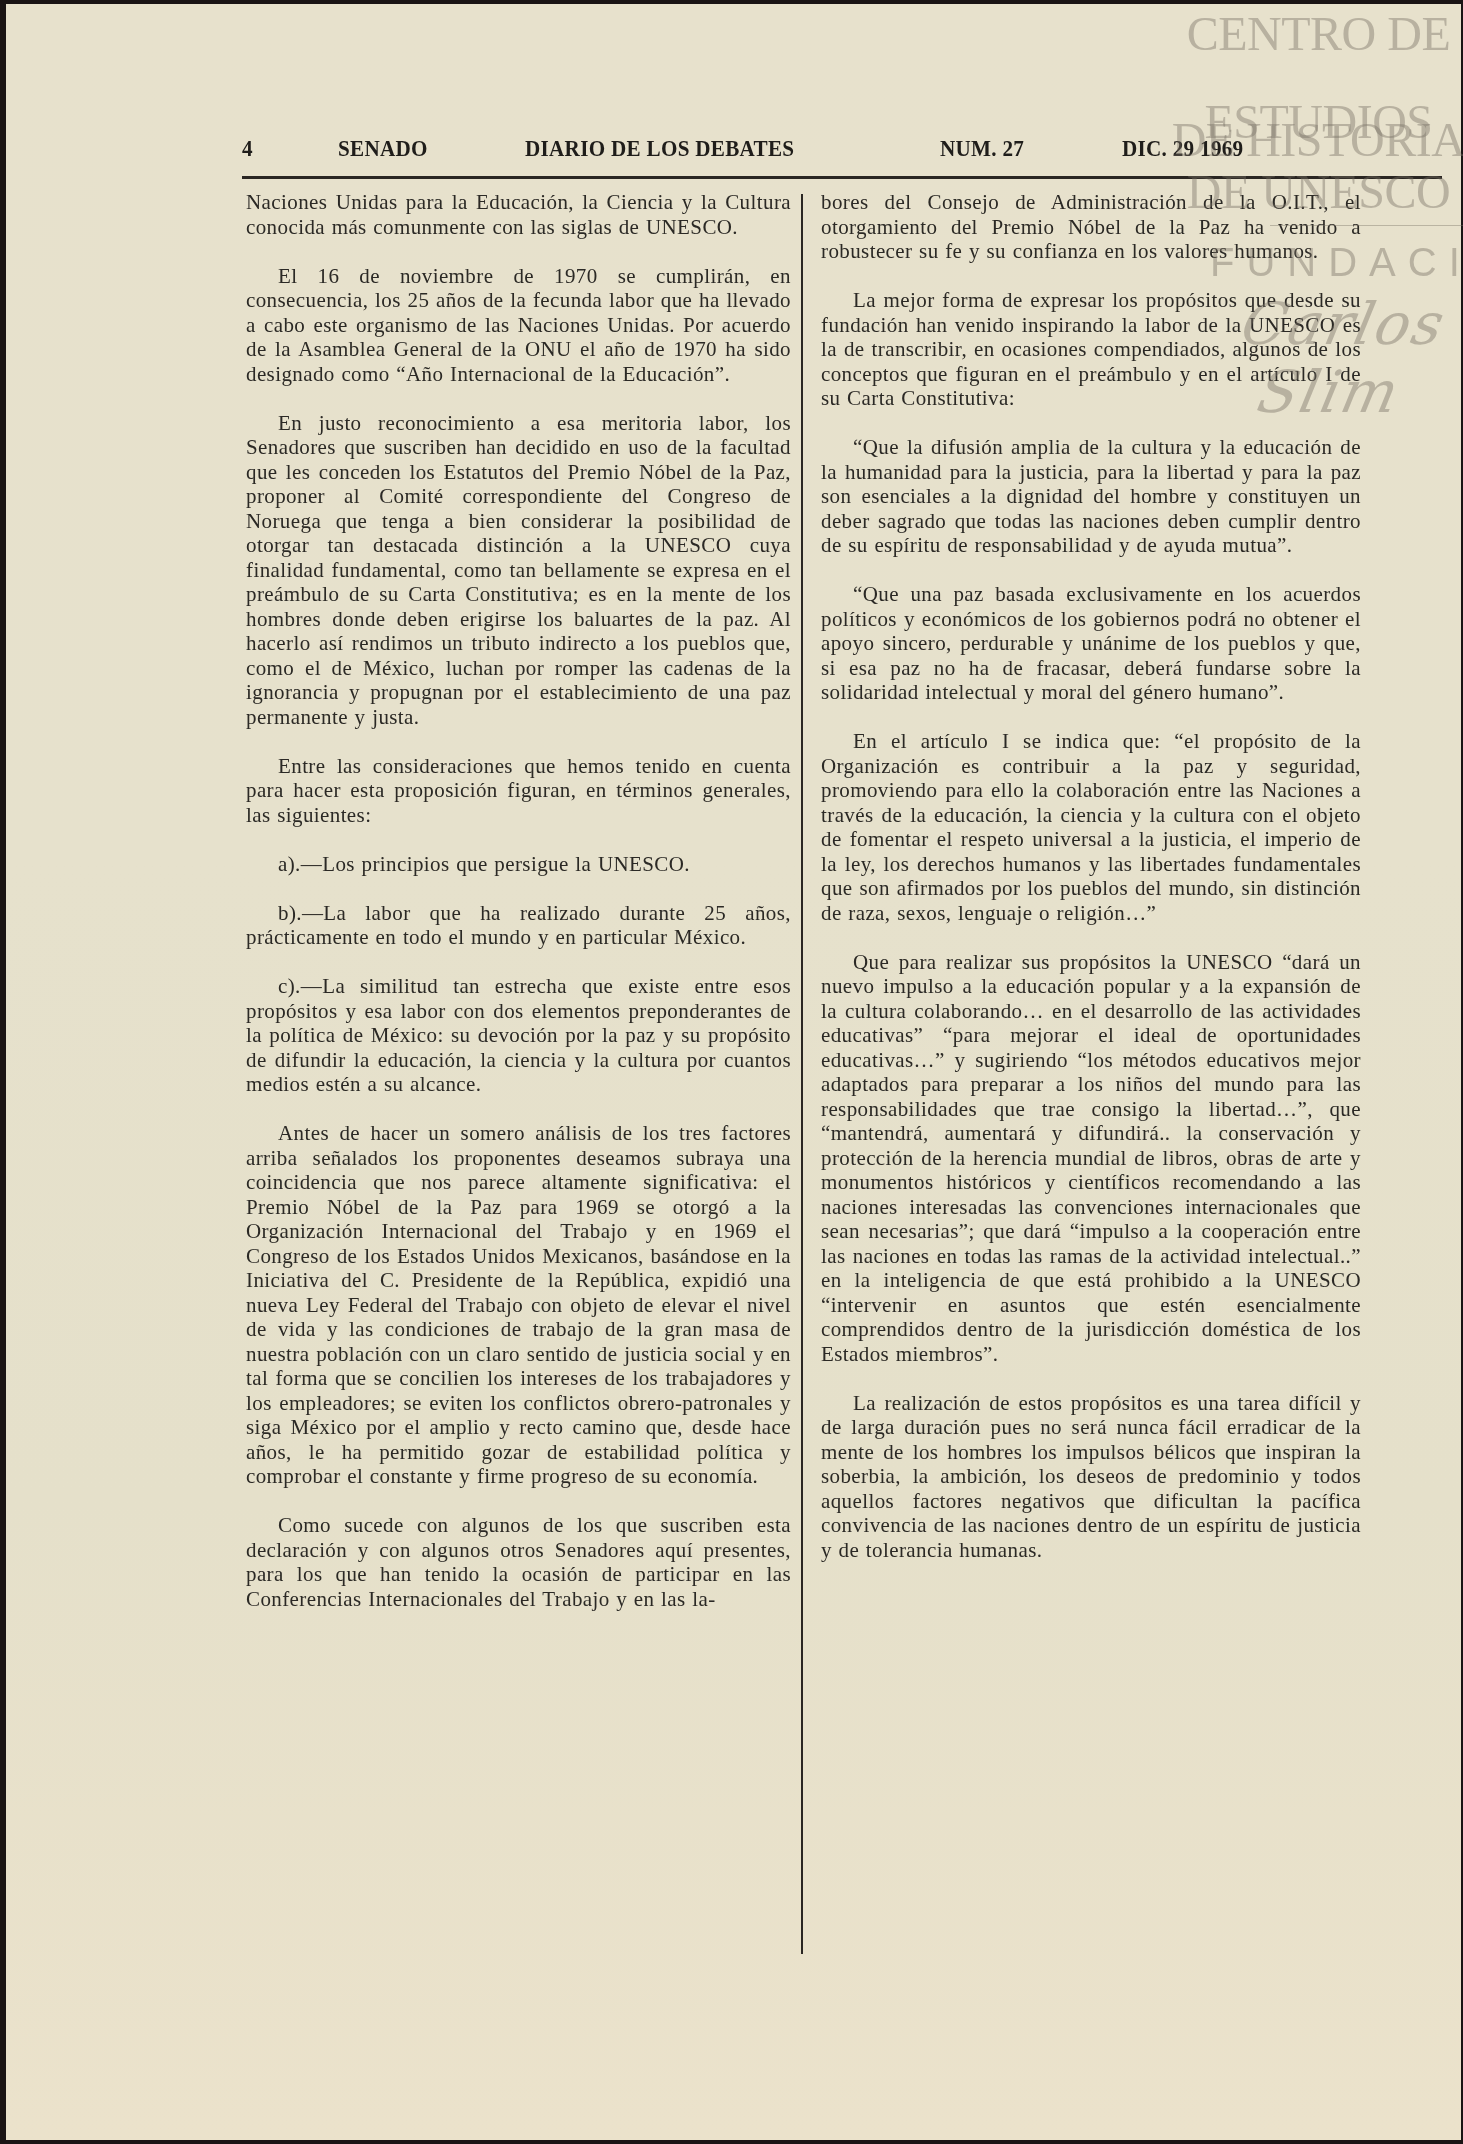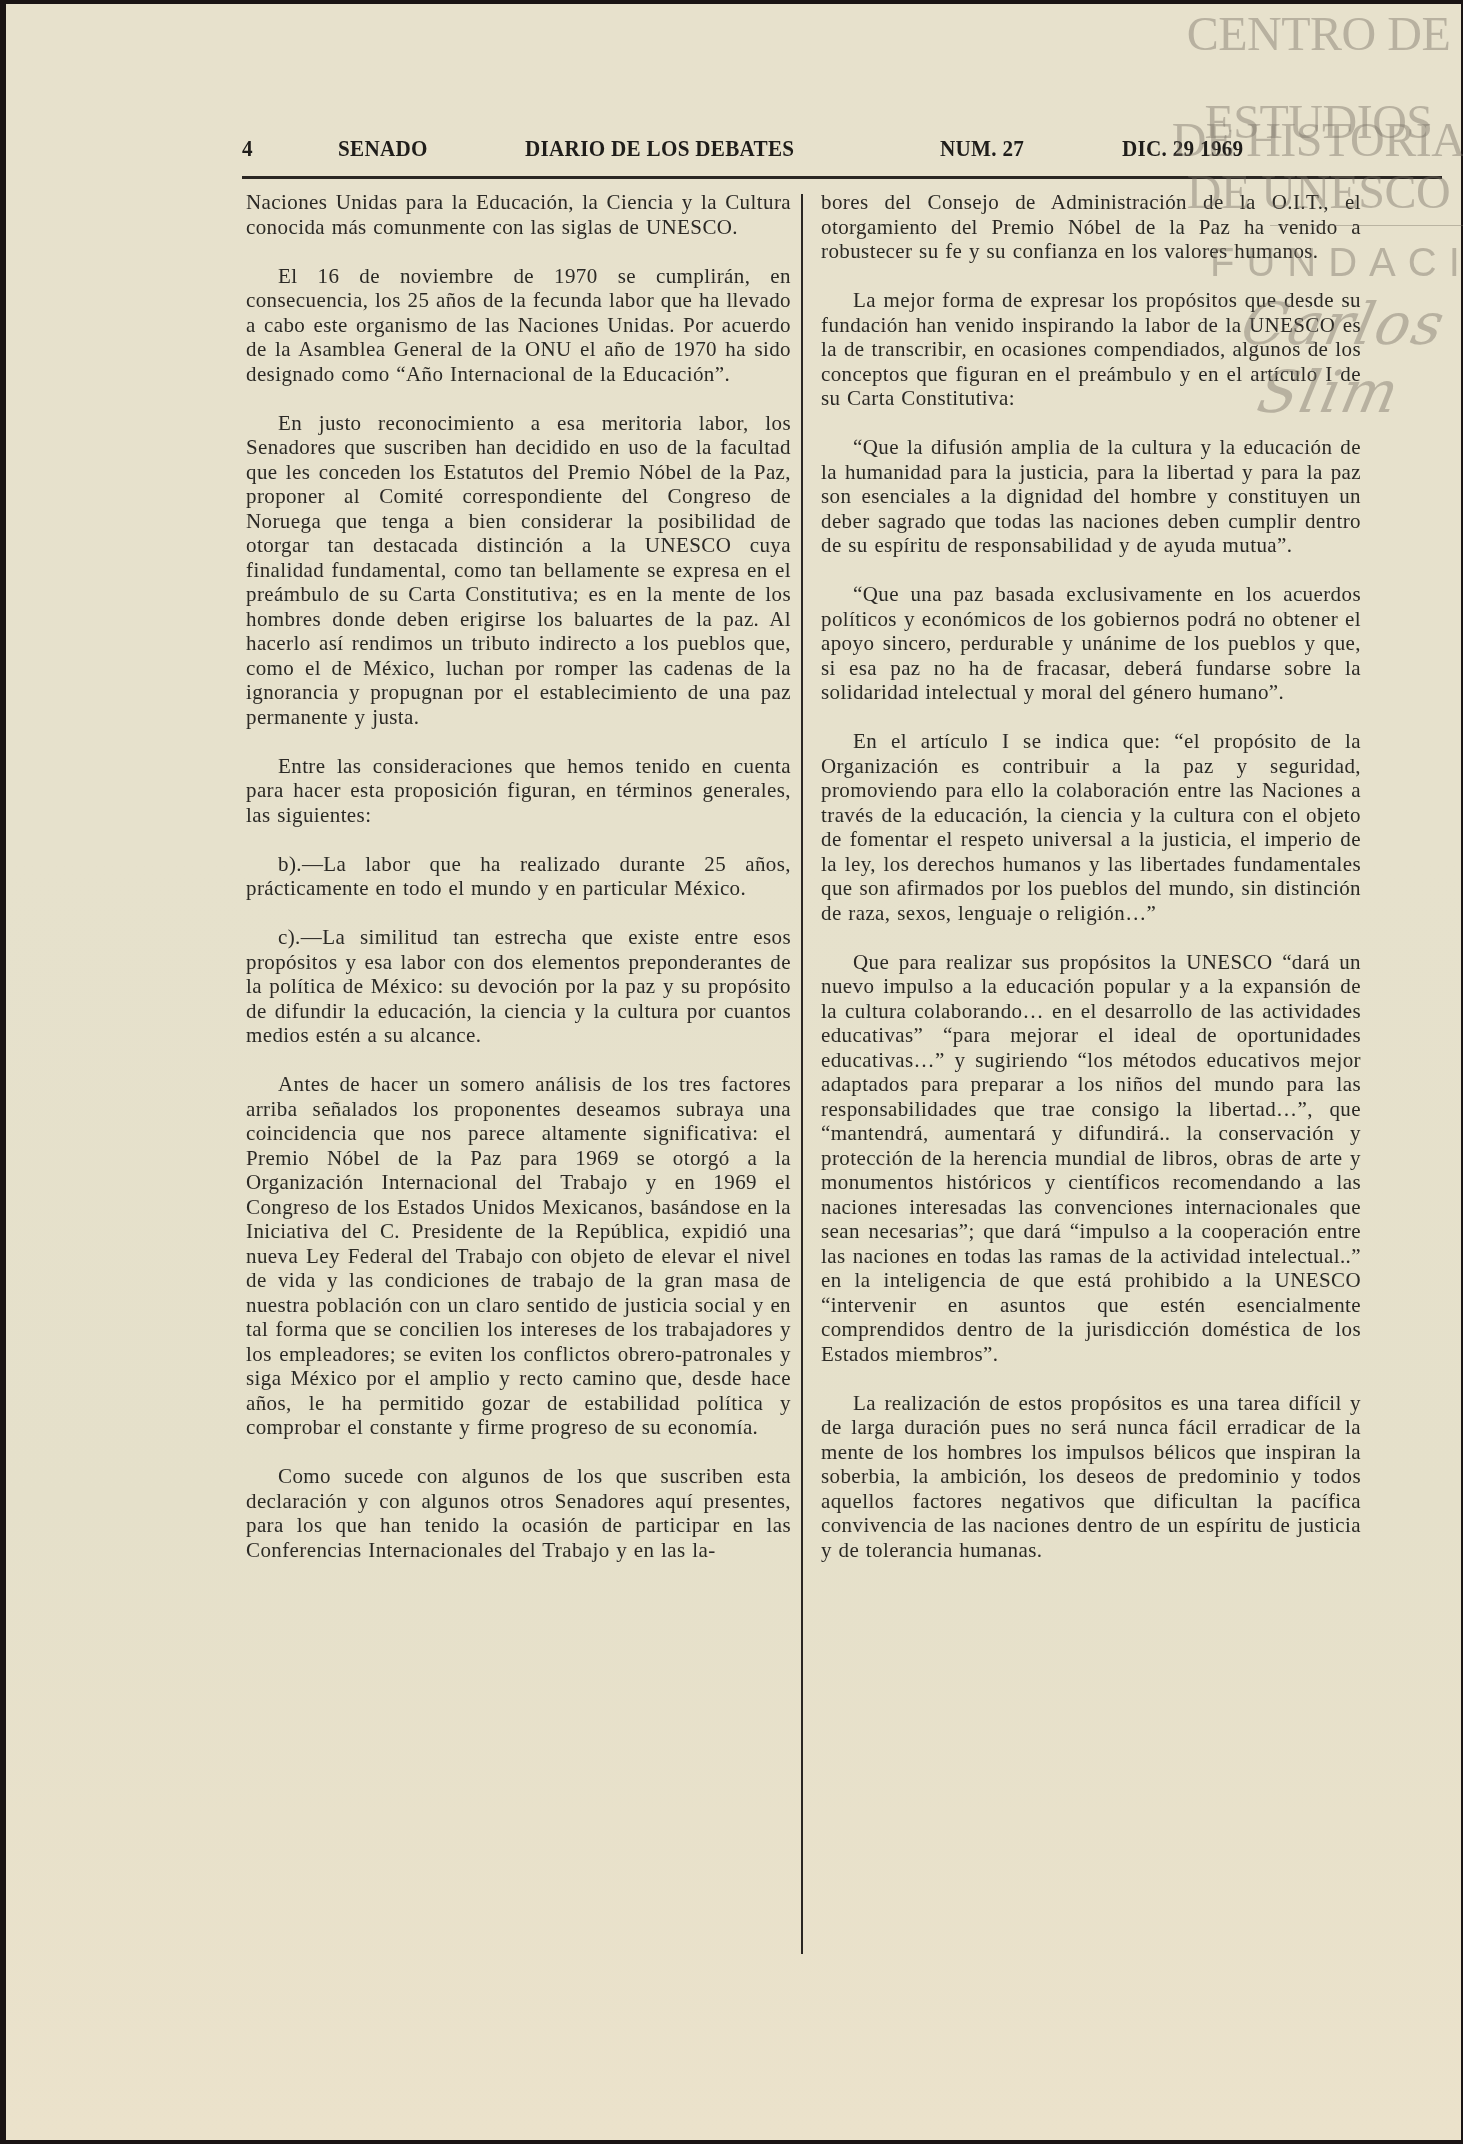--- a/index.html
+++ b/index.html
@@ -65,20 +65,21 @@
   </div>
 
   <div class="rule"></div>
   <div class="colrule"></div>
 
   <div class="col col-left">
     <p class="noindent">Naciones Unidas para la Educación, la Ciencia y la Cultura conocida más comunmente con las siglas de UNESCO.</p>
     <p>El 16 de noviembre de 1970 se cumplirán, en consecuencia, los 25 años de la fecunda labor que ha llevado a cabo este organismo de las Naciones Unidas. Por acuerdo de la Asamblea General de la ONU el año de 1970 ha sido designado como “Año Internacional de la Educación”.</p>
     <p>En justo reconocimiento a esa meritoria labor, los Senadores que suscriben han decidido en uso de la facultad que les conceden los Estatutos del Premio Nóbel de la Paz, proponer al Comité correspondiente del Congreso de Noruega que tenga a bien considerar la posibilidad de otorgar tan destacada distinción a la UNESCO cuya finalidad fundamental, como tan bellamente se expresa en el preámbulo de su Carta Constitutiva; es en la mente de los hombres donde deben erigirse los baluartes de la paz. Al hacerlo así rendimos un tributo indirecto a los pueblos que, como el de México, luchan por romper las cadenas de la ignorancia y propugnan por el establecimiento de una paz permanente y justa.</p>
     <p>Entre las consideraciones que hemos tenido en cuenta para hacer esta proposición figuran, en términos generales, las siguientes:</p>
+    <p>a).—Los principios que persigue la UNESCO.</p>
     <p>b).—La labor que ha realizado durante 25 años, prácticamente en todo el mundo y en particular México.</p>
     <p>c).—La similitud tan estrecha que existe entre esos propósitos y esa labor con dos elementos preponderantes de la política de México: su devoción por la paz y su propósito de difundir la educación, la ciencia y la cultura por cuantos medios estén a su alcance.</p>
     <p>Antes de hacer un somero análisis de los tres factores arriba señalados los proponentes deseamos subraya una coincidencia que nos parece altamente significativa: el Premio Nóbel de la Paz para 1969 se otorgó a la Organización Internacional del Trabajo y en 1969 el Congreso de los Estados Unidos Mexicanos, basándose en la Iniciativa del C. Presidente de la República, expidió una nueva Ley Federal del Trabajo con objeto de elevar el nivel de vida y las condiciones de trabajo de la gran masa de nuestra población con un claro sentido de justicia social y en tal forma que se concilien los intereses de los trabajadores y los empleadores; se eviten los conflictos obrero-patronales y siga México por el amplio y recto camino que, desde hace años, le ha permitido gozar de estabilidad política y comprobar el constante y firme progreso de su economía.</p>
     <p>Como sucede con algunos de los que suscriben esta declaración y con algunos otros Senadores aquí presentes, para los que han tenido la ocasión de participar en las Conferencias Internacionales del Trabajo y en las la-</p>
   </div>
 
   <div class="col col-right">
     <p class="noindent">bores del Consejo de Administración de la O.I.T., el otorgamiento del Premio Nóbel de la Paz ha venido a robustecer su fe y su confianza en los valores humanos.</p>
     <p>La mejor forma de expresar los propósitos que desde su fundación han venido inspirando la labor de la UNESCO es la de transcribir, en ocasiones compendiados, algunos de los conceptos que figuran en el preámbulo y en el artículo I de su Carta Constitutiva:</p>
     <p>“Que la difusión amplia de la cultura y la educación de la humanidad para la justicia, para la libertad y para la paz son esenciales a la dignidad del hombre y constituyen un deber sagrado que todas las naciones deben cumplir dentro de su espíritu de responsabilidad y de ayuda mutua”.</p>

